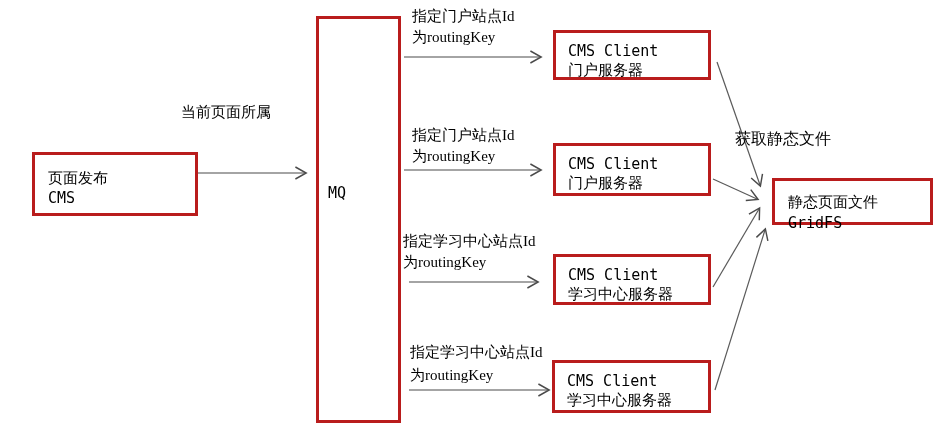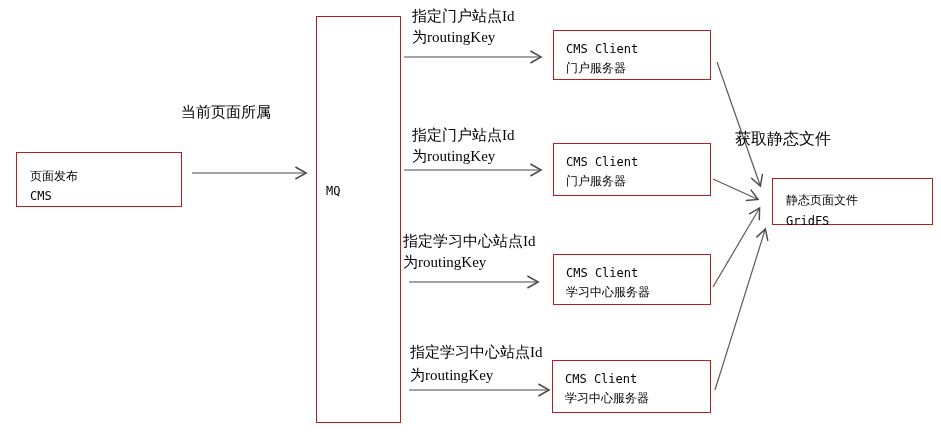--- a/index.html
+++ b/index.html
@@ -13,38 +13,38 @@
     overflow: hidden;
   }
   .arrows {
     position: absolute;
     left: 0; top: 0;
     width: 941px; height: 436px;
   }
   .node {
     position: absolute;
     box-sizing: border-box;
-    border: 1px solid #b91c1c;
+    border: 3px solid #b91c1c;
     background: #ffffff;
-    font-size: 12px;
+    font-size: 15px;
     line-height: 19px;
     white-space: nowrap;
   }
   .node .ln { display: block; }
   .lbl {
     position: absolute;
     font-size: 15px;
     line-height: 21px;
     white-space: nowrap;
     font-family: Liberation Serif, serif;
   }
   .lbl .ln { display: block; }
 
   
-  .n-cms      { left: 16px;  top: 152px; width: 166px; height: 55px; padding: 13px 0 10px 13px; line-height: 20px; }
+  .n-cms      { left: 32px;  top: 152px; width: 166px; height: 64px; padding: 13px 0 10px 13px; line-height: 20px; }
   .n-mq       { left: 316px; top: 16px;  width: 85px;  height: 407px; }
   .n-mq .ln   { position: absolute; left: 9px; top: 165px; }
   .n-client1  { left: 553px; top: 30px;  width: 158px; height: 50px; padding: 9px 0 0 12px; }
   .n-client2  { left: 553px; top: 143px; width: 158px; height: 53px; padding: 9px 0 0 12px; }
   .n-client3  { left: 553px; top: 254px; width: 158px; height: 51px; padding: 9px 0 0 12px; }
   .n-client4  { left: 552px; top: 360px; width: 159px; height: 53px; padding: 9px 0 0 12px; }
   .n-gridfs   { left: 772px; top: 178px; width: 161px; height: 47px; padding: 11px 0 0 13px; line-height: 21px; }
 
   
   .l-main     { left: 157px; top: 103px; line-height: 19px; margin-left: 24px; }

